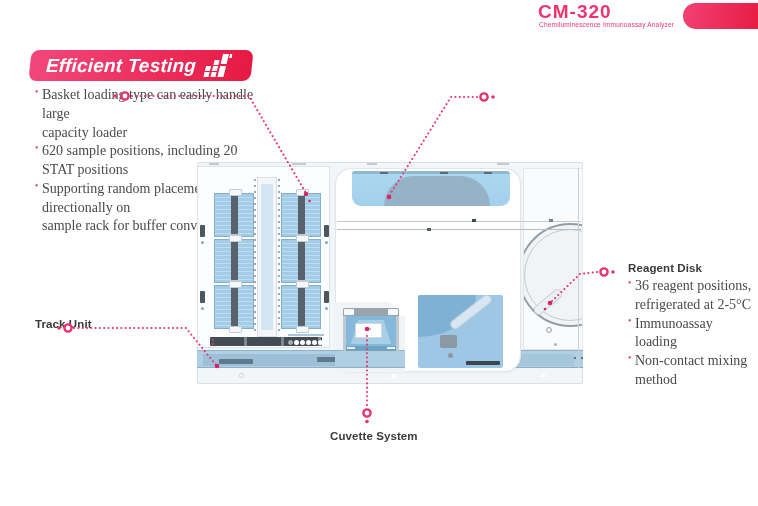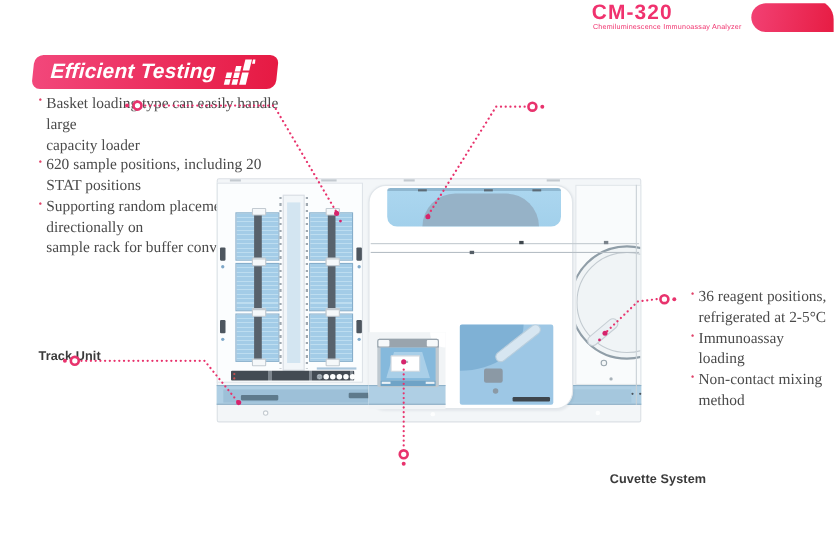--- a/index.html
+++ b/index.html
@@ -1,17 +1,17 @@
 <!DOCTYPE html>
 <html><head>
 <meta charset="utf-8">
 <style>
   html,body{margin:0;padding:0;background:#fff;}
   .page{position:relative;width:758px;height:506px;background:#fff;overflow:hidden;
-        font-family:"Liberation Sans",sans-serif;border-radius:18px;}
+        font-family:"Liberation Sans",sans-serif;}
   
   .brand-name{position:absolute;left:538px;top:1px;font-size:19px;font-weight:bold;
         letter-spacing:1px;color:#F0326E;}
   .brand-sub{position:absolute;left:539px;top:21px;font-size:6.5px;color:#F0326E;letter-spacing:.2px;}
   .corner-tab{position:absolute;left:683px;top:3px;width:80px;height:26px;
         border-radius:13px 0 0 13px;background:linear-gradient(100deg,#F24174,#E61A40);}
   
   .banner{position:absolute;left:30px;top:50px;width:222px;height:31px;border-radius:8px;
         background:linear-gradient(90deg,#F2477B,#E61A43);transform:skewX(-6deg);
         display:flex;align-items:center;padding:0 4px 0 16px;box-sizing:border-box;}
@@ -132,33 +132,34 @@
         <div class="bullet">Basket loading type can easily handle large
 capacity loader</div>
         <div class="bullet">620 sample positions, including 20 STAT positions</div>
         <div class="bullet">Supporting random placement bi-directionally on
 sample rack for buffer convenience</div>
       </div>
   </div>
 
 
   <div class="callout" style="left:628px;top:262px;width:130px;">
+    <h3>Reagent Disk</h3>
     <div>
         <div class="bullet">36 reagent positions,
 refrigerated at 2-5°C</div>
         <div class="bullet">Immunoassay loading</div>
         <div class="bullet">Non-contact mixing method</div>
       </div>
   </div>
 
   <div class="callout" style="left:35px;top:318px;width:180px;">
     <h3>Track Unit</h3>
   </div>
 
-  <div class="callout" style="left:330px;top:430px;width:312px;text-align:right;">
+  <div class="callout" style="left:330px;top:430px;width:312px;">
     <h3>Cuvette System</h3>
   </div>
 
   <div class="machine">
     <div class="m-body"></div>
     <div class="m-tick" style="left:12px;width:10px;"></div>
     <div class="m-tick" style="left:95px;width:14px;"></div>
     <div class="m-tick" style="left:170px;width:10px;"></div>
     <div class="m-tick" style="left:300px;width:12px;"></div>
 

